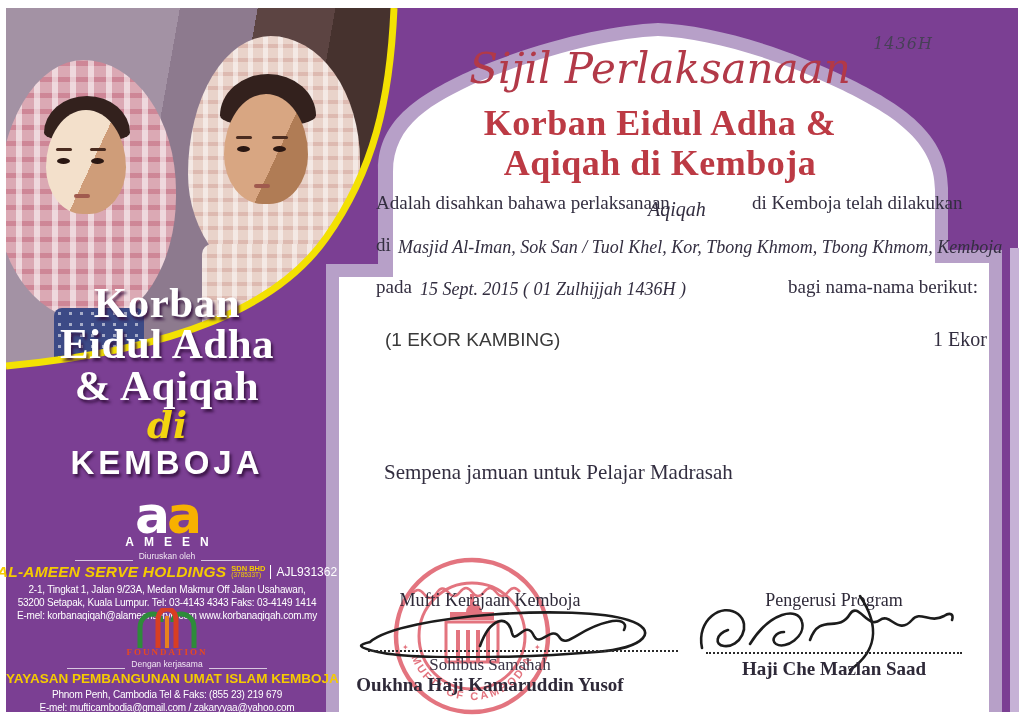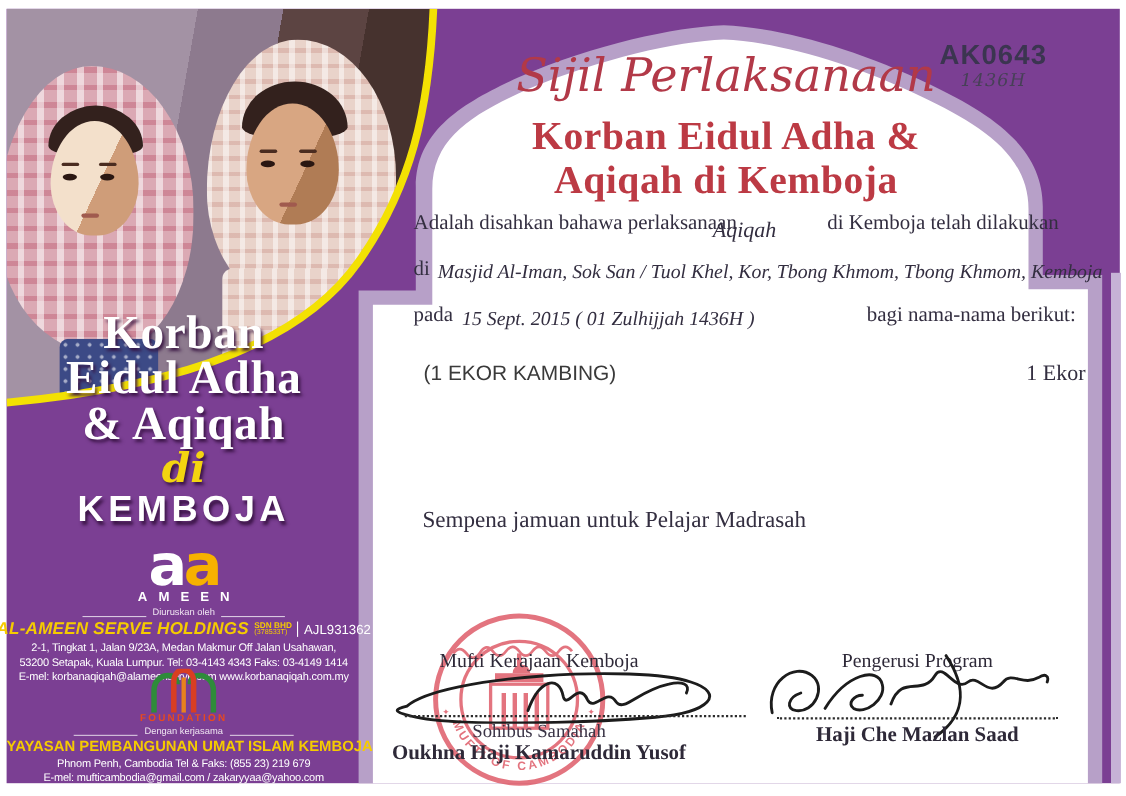--- a/index.html
+++ b/index.html
@@ -55,21 +55,21 @@
   .company-row{display:flex;align-items:center;justify-content:center;gap:5px;margin-top:2px;white-space:nowrap;}
   .company{color:#f5cb00;font-weight:800;font-size:15.5px;letter-spacing:.2px;font-style:italic;}
   .company-sub{display:flex;flex-direction:column;align-items:flex-start;line-height:1;color:#f5cb00;}
   .company-sub .s1{font-size:7.5px;font-weight:800;}
   .company-sub .s2{font-size:6.5px;}
   .license{font-size:12px;color:#fff;border-left:1.5px solid #fff;padding-left:5px;}
   .addr{font-size:10px;line-height:1.32;color:#fff;letter-spacing:-.2px;margin-top:2px;white-space:nowrap;}
 
   .foundation{position:absolute;left:0;top:600px;width:322px;text-align:center;color:#fff;
               font-family:"Liberation Sans",sans-serif;}
-  .fnd-label{font-size:9px;font-weight:800;color:#e8491f;letter-spacing:2px;margin-top:-1px;}
+  .fnd-label{font-size:9px;font-weight:800;color:#e8491f;letter-spacing:2px;margin-top:-1px;font-family:Liberation Serif, serif;}
   .yayasan{color:#f5cb00;font-weight:800;font-size:13.5px;white-space:nowrap;margin-top:2px;}
 
   
   .refno{position:absolute;left:838px;top:36px;width:130px;text-align:center;color:#3b3550;
          font-family:"Liberation Sans",sans-serif;font-weight:800;font-size:25px;letter-spacing:1px;}
   .refyear{font-family:"DejaVu Serif",serif;font-weight:400;font-style:italic;font-size:16px;
            color:#474057;letter-spacing:1px;margin-top:-2px;}
 
   .t-script{position:absolute;left:380px;top:44px;width:560px;text-align:center;
             font-family:"DejaVu Serif",serif;font-style:italic;font-size:42px;color:#b23948;}
@@ -174,21 +174,20 @@
       </div>
       <div class="yayasan">YAYASAN PEMBANGUNAN UMAT ISLAM KEMBOJA</div>
       <div class="addr">
         <div>Phnom Penh, Cambodia Tel &amp; Faks: (855 23) 219 679</div>
         <div>E-mel: mufticambodia@gmail.com / zakaryyaa@yahoo.com</div>
       </div>
     </div>
   </div>
 
   <div class="refno">
-    <div>AK0643</div>
     <div class="refyear">1436H</div>
   </div>
 
   <div class="t-script">Sijil Perlaksanaan</div>
   <div class="t-main" style="top:102px">Korban Eidul Adha &amp;</div>
   <div class="t-main" style="top:142px">Aqiqah di Kemboja</div>
 
   <div class="abs body-text" style="left:376px;top:192px">Adalah disahkan bahawa perlaksanaan</div>
   <div class="abs body-text it" style="left:648px;top:198px;font-size:20px">Aqiqah</div>
   <div class="abs body-text" style="left:752px;top:192px">di Kemboja telah dilakukan</div>

